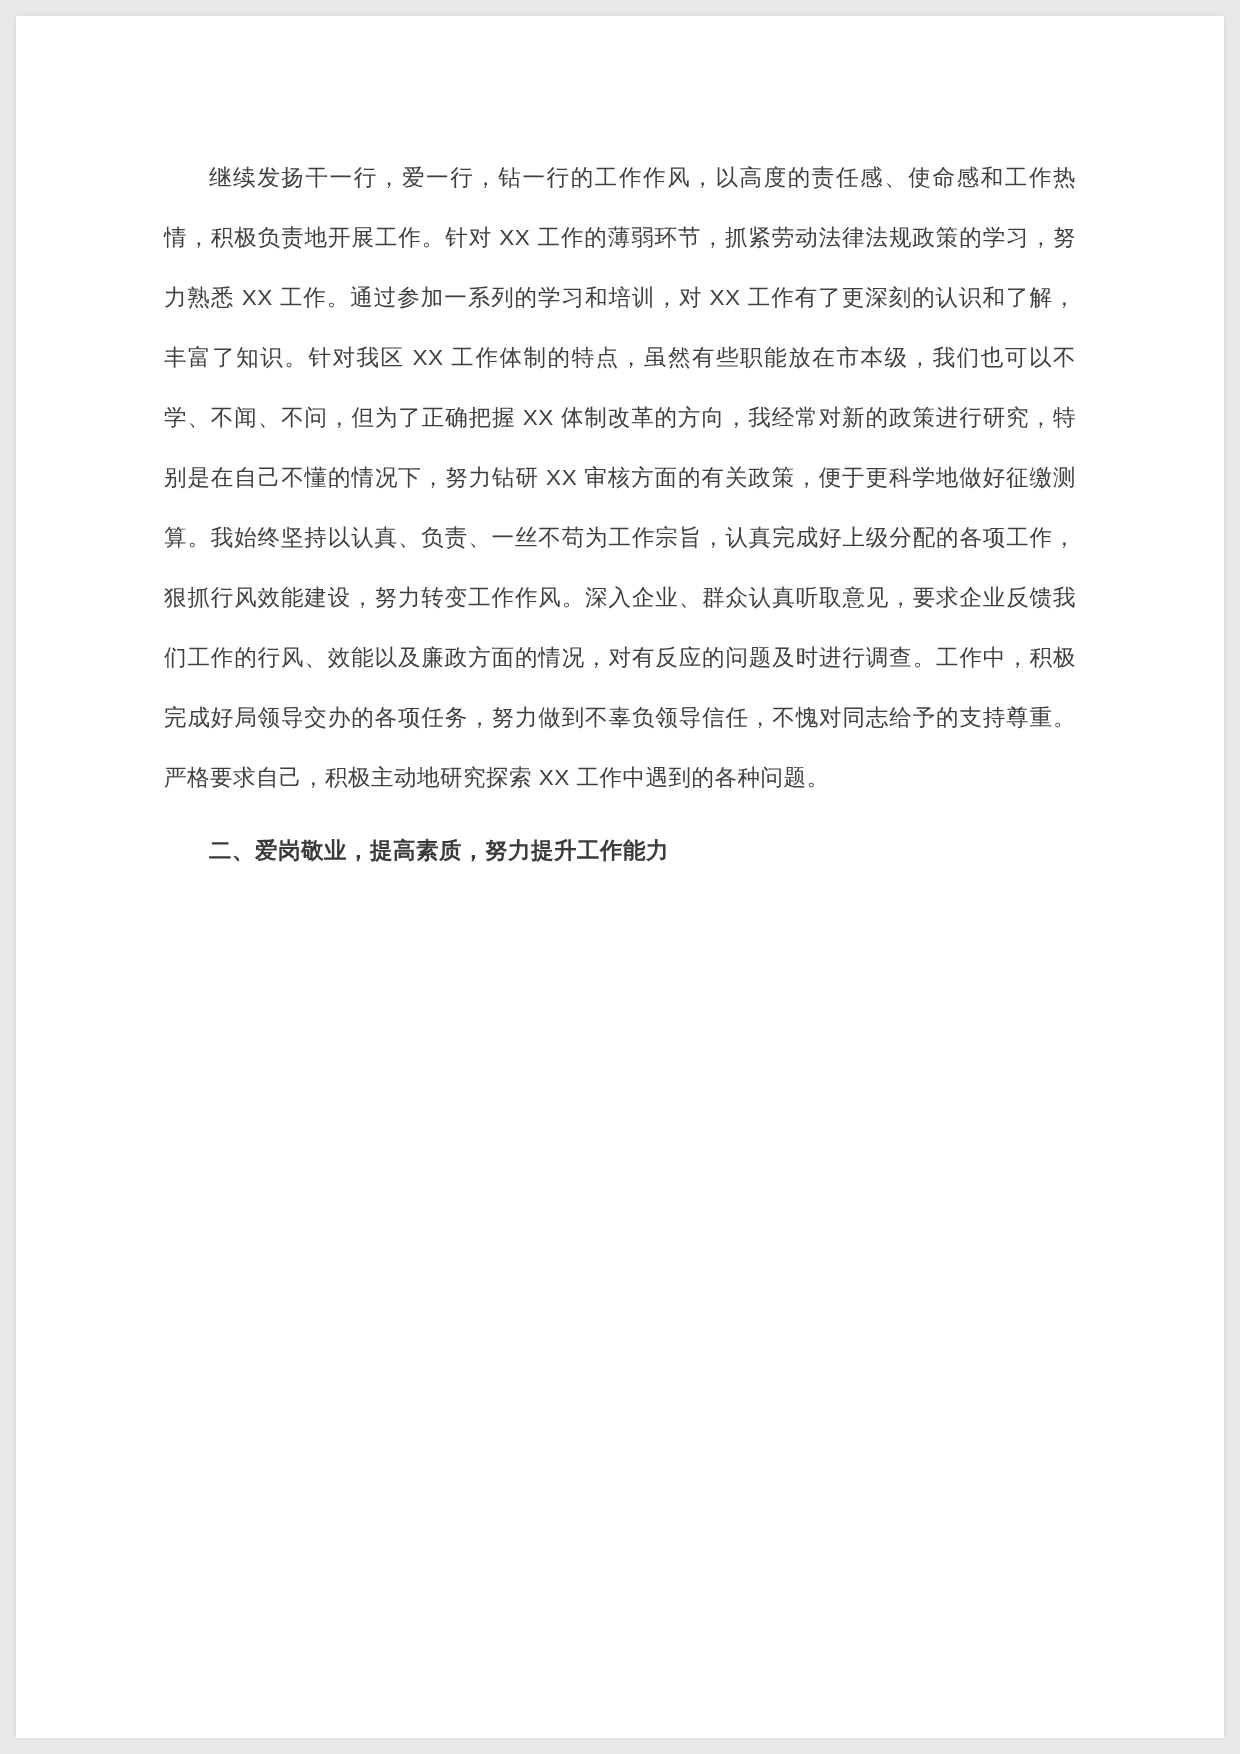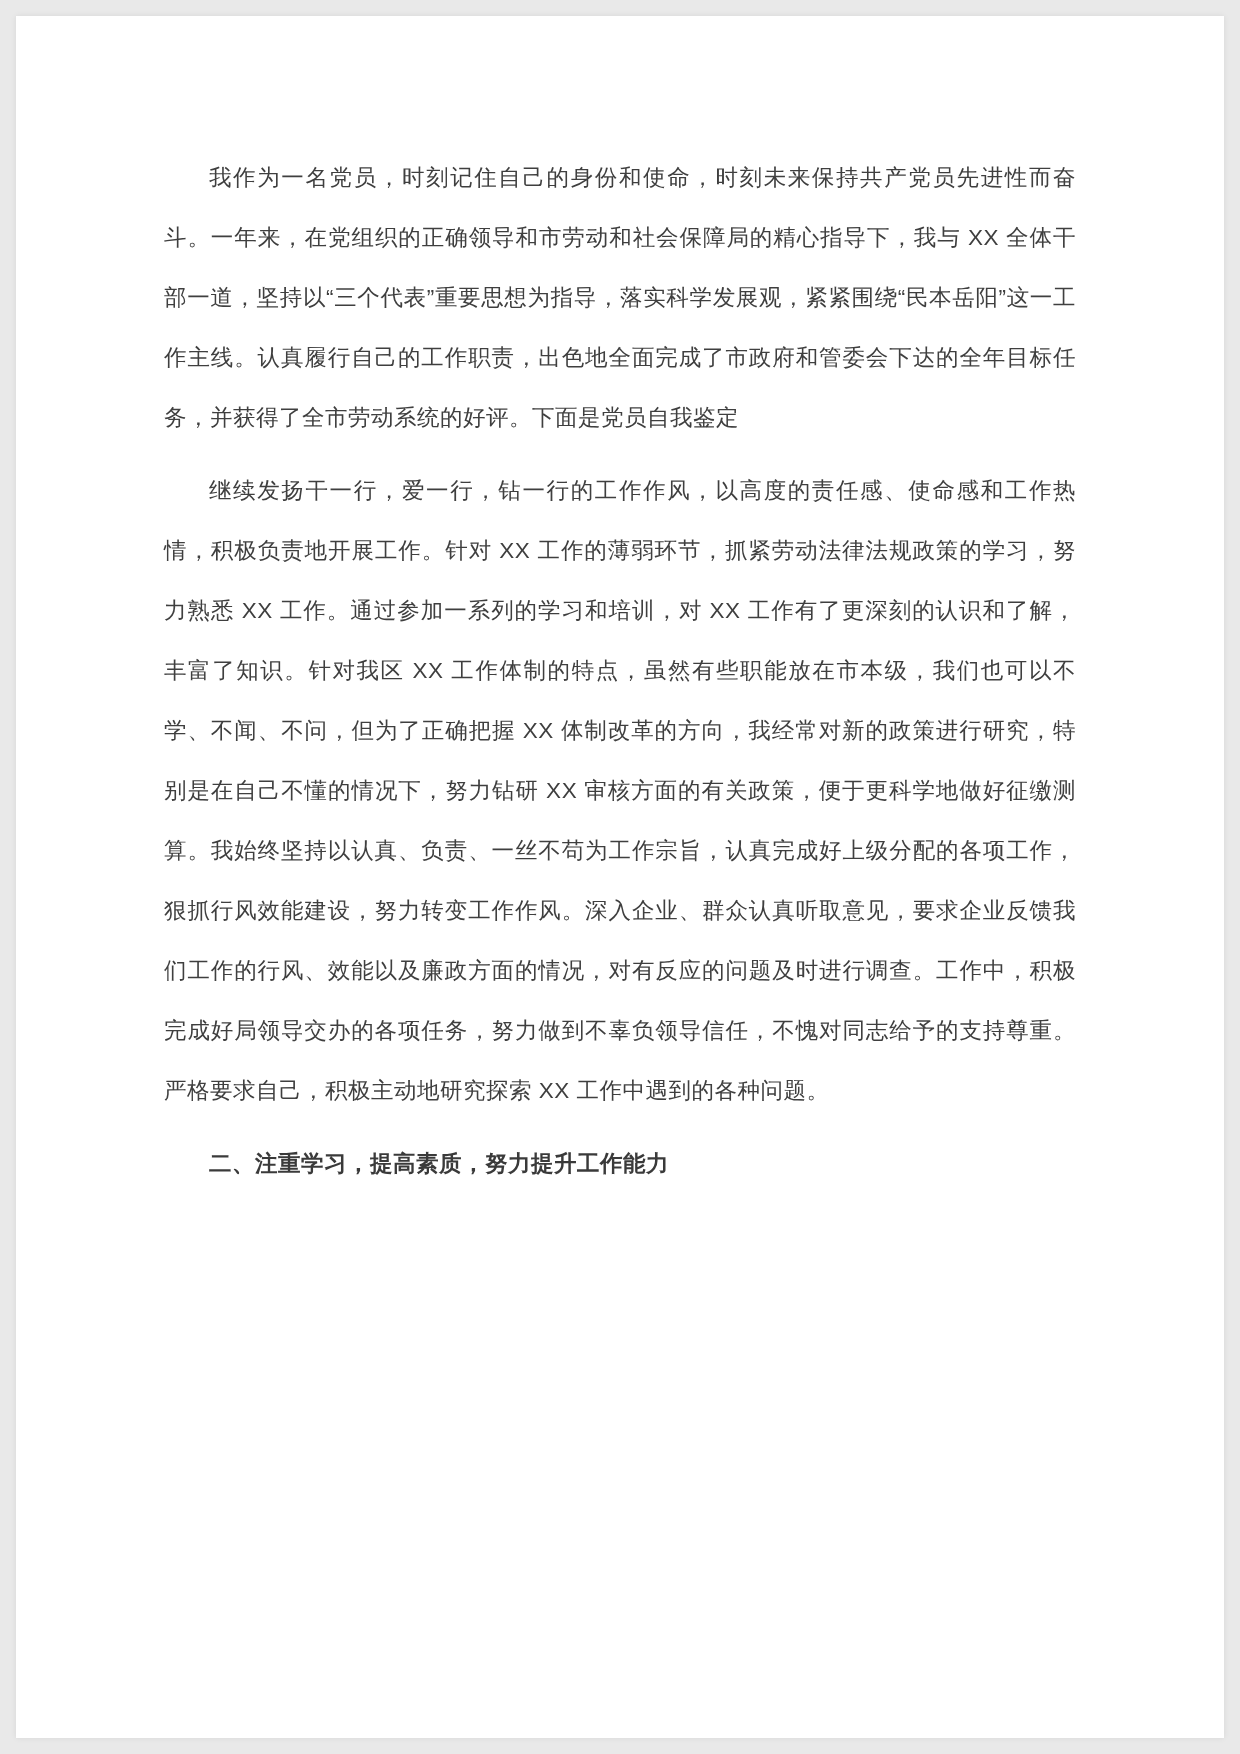--- a/index.html
+++ b/index.html
@@ -44,20 +44,19 @@
     color: #3a3a3a;
     text-indent: 2em;
     margin: 10px 0 13px 0;
   }
 </style>
 </head>
 <body>
 
 <div class="viewport">
   <div class="paper">
-    <p class="doc-block doc-paragraph">我作为一名党员，时刻记住自己的身份和使命，时刻未来保持共产党员先进性而奋斗。一年来，在党组织的正确领导和市劳动和社会保障局的精心指导下，我与 XX 全体干部一道，坚持以“三个代表”重要思想为指导，落实科学发展观，紧紧围绕“民本岳阳”这一工作主线。认真履行自己的工作职责，出色地全面完成了市政府和管委会下达的全年目标任务，并获得了全市劳动系统的好评。下面是党员自我鉴定</p>
 
 
     <p class="doc-block doc-paragraph">继续发扬干一行，爱一行，钻一行的工作作风，以高度的责任感、使命感和工作热情，积极负责地开展工作。针对 XX 工作的薄弱环节，抓紧劳动法律法规政策的学习，努力熟悉 XX 工作。通过参加一系列的学习和培训，对 XX 工作有了更深刻的认识和了解，丰富了知识。针对我区 XX 工作体制的特点，虽然有些职能放在市本级，我们也可以不学、不闻、不问，但为了正确把握 XX 体制改革的方向，我经常对新的政策进行研究，特别是在自己不懂的情况下，努力钻研 XX 审核方面的有关政策，便于更科学地做好征缴测算。我始终坚持以认真、负责、一丝不苟为工作宗旨，认真完成好上级分配的各项工作，狠抓行风效能建设，努力转变工作作风。深入企业、群众认真听取意见，要求企业反馈我们工作的行风、效能以及廉政方面的情况，对有反应的问题及时进行调查。工作中，积极完成好局领导交办的各项任务，努力做到不辜负领导信任，不愧对同志给予的支持尊重。严格要求自己，积极主动地研究探索 XX 工作中遇到的各种问题。</p>
 
-    <p class="doc-block doc-heading">二、注重学习，提高素质，努力提升工作能力</p>
+    <p class="doc-block doc-heading">二、爱岗敬业，提高素质，努力提升工作能力</p>
   </div>
 </div>
 
 </body></html>

